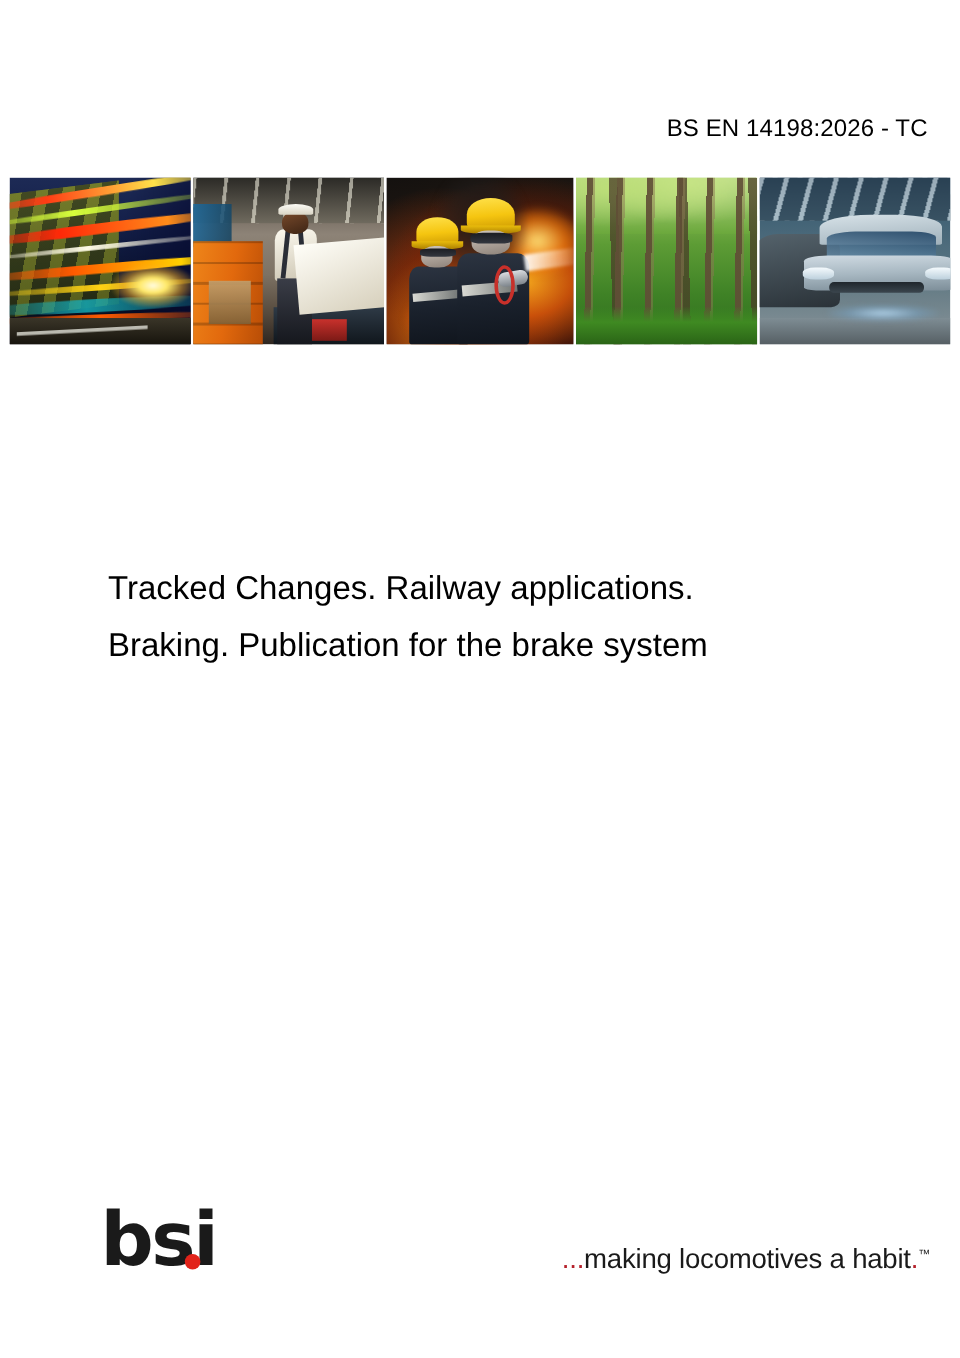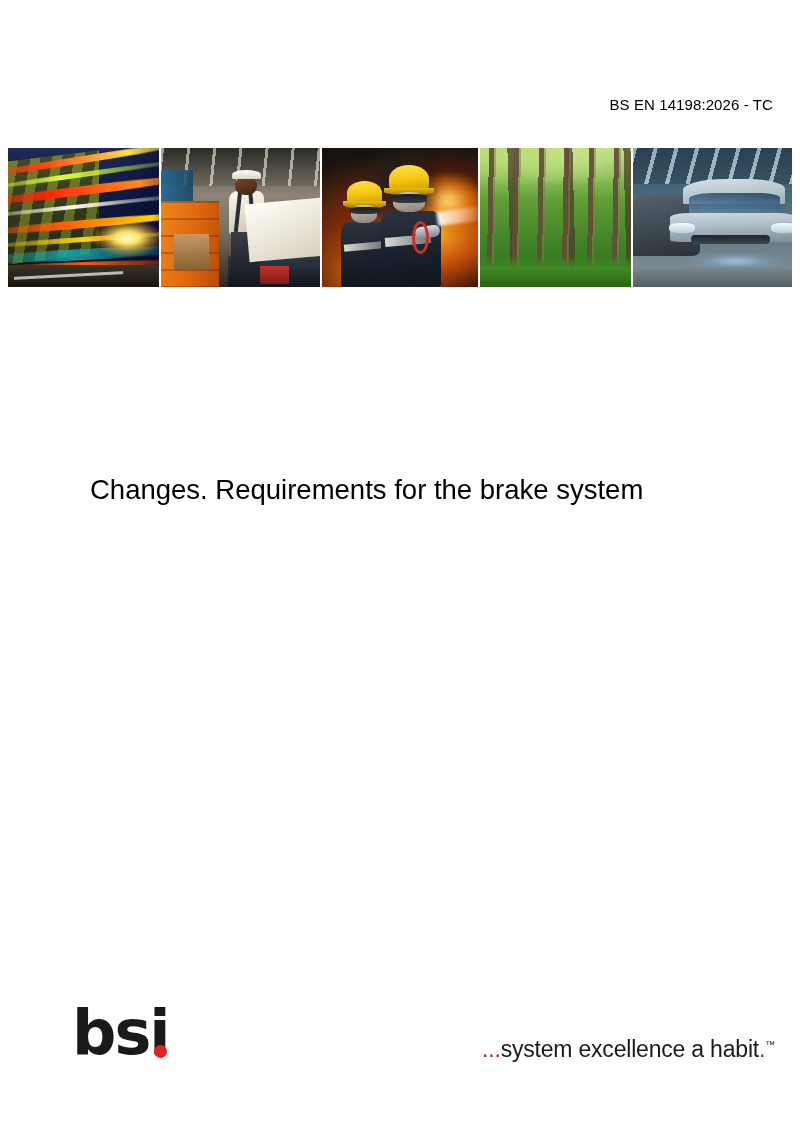--- a/index.html
+++ b/index.html
@@ -20,21 +20,21 @@
     position: absolute;
     inset: 0;
     background: #ffffff;
   }
 
   
   .doc-ref {
     position: absolute;
     top: 96px;
     right: 27px;
-    font-size: 15px;
+    font-size: 20px;
     font-weight: 400;
     color: #000000;
     letter-spacing: 0.1px;
     white-space: nowrap;
   }
 
   
   .image-strip {
     position: absolute;
     left: 8px;
@@ -434,20 +434,21 @@
     white-space: nowrap;
   }
 
   
   .logo {
     position: absolute;
     left: 72px;
     top: 1002px;
     width: 120px;
     height: 62px;
+    text-align: center;
   }
   .logo-text {
     font-size: 62px;
     line-height: 62px;
     font-weight: 700;
     color: #1a1a1a;
     letter-spacing: -2px;
     font-family: "DejaVu Sans", sans-serif;
   }
   .logo-dot {
@@ -568,25 +569,26 @@
         <div class="lamp lamp-r"></div>
         <div class="grille"></div>
         <div class="floorlight"></div>
       </div>
     </div>
 
   </div>
 
 
   <div class="title-block">
-    <div class="title-line">Changes. Requirements for the brake system</div>
+    <div class="title-line">Tracked Changes. Railway applications.</div>
+    <div class="title-line">Braking. Publication for the brake system</div>
   </div>
 
   <div class="logo">
     <div class="logo-text">bsi</div>
     <div class="logo-dot"></div>
   </div>
 
   <div class="tagline">
-    <span class="lead">...</span><span>system excellence a habit</span><span class="stop">.</span><span class="tm">™</span>
+    <span class="lead">...</span><span>making locomotives a habit</span><span class="stop">.</span><span class="tm">™</span>
   </div>
 
 </div>
 
 </body></html>

